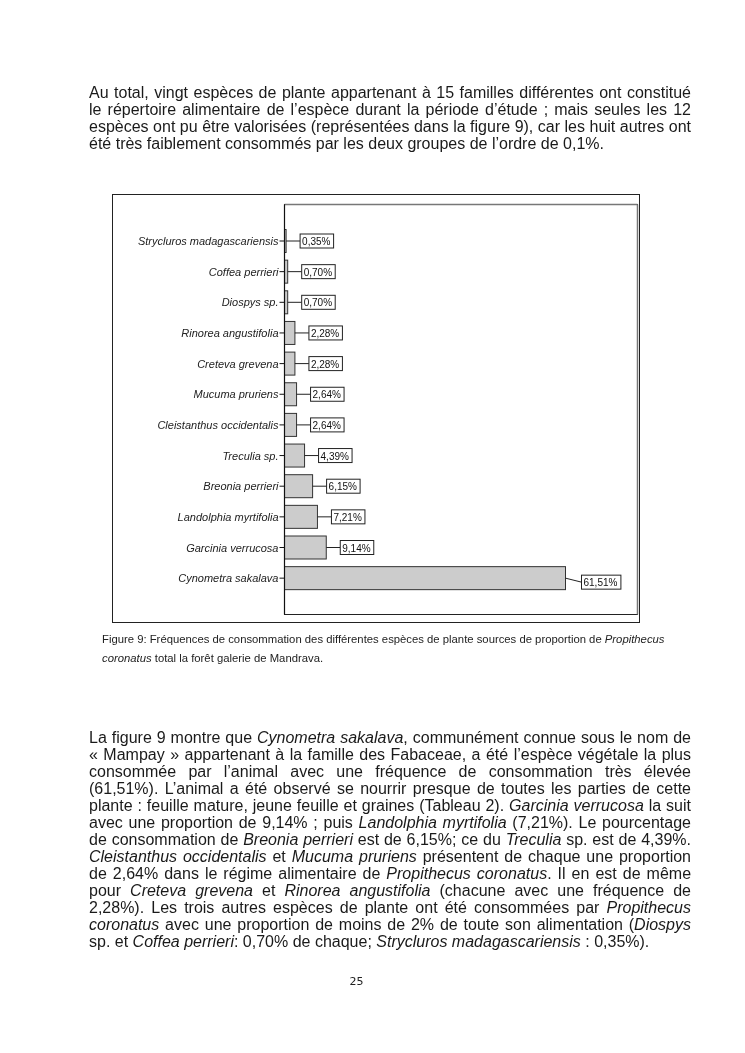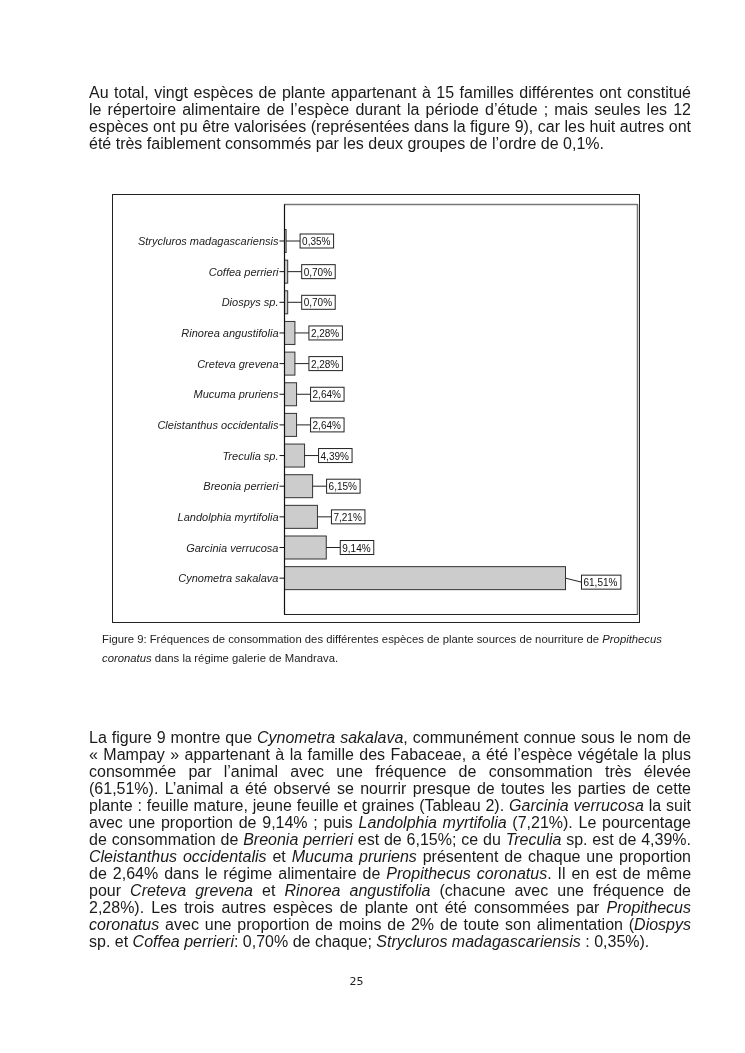--- a/index.html
+++ b/index.html
@@ -94,17 +94,17 @@
       <line x1="279.5" y1="578.15" x2="284.5" y2="578.15" stroke="#111" stroke-width="1"></line>
       <text x="278.5" y="582.15" text-anchor="end" class="cat-label">Cynometra sakalava</text>
       <rect x="284.5" y="566.65" width="281" height="23" fill="#cccccc" stroke="#333333" stroke-width="1"></rect>
       <line x1="565.5" y1="578.15" x2="581.5" y2="582.15" stroke="#222" stroke-width="1"></line>
       <rect x="581.5" y="575.15" width="39.400000000000006" height="14" fill="#fff" stroke="#222" stroke-width="1"></rect>
       <text x="583.5" y="586.15" class="val-label">61,51%</text>
     </g>
   <line x1="284.5" y1="204.5" x2="284.5" y2="614.5" stroke="#111" stroke-width="1.2"></line>
 </svg>
 
-<p class="caption"><span>Figure 9: Fréquences de consommation des différentes espèces de plante sources de nourriture de </span><i>Propithecus coronatus</i><span> dans la régime galerie de Mandrava.</span></p>
+<p class="caption"><span>Figure 9: Fréquences de consommation des différentes espèces de plante sources de proportion de </span><i>Propithecus coronatus</i><span> total la forêt galerie de Mandrava.</span></p>
 
 <p class="para" id="p2"><span>La figure 9 montre que </span><i>Cynometra sakalava</i><span>, communément connue sous le nom de « Mampay » appartenant à la famille des Fabaceae, a été l’espèce végétale la plus consommée par l’animal avec une fréquence de consommation très élevée (61,51%). L’animal a été observé se nourrir presque de toutes les parties de cette plante : feuille mature, jeune feuille et graines (Tableau 2). </span><i>Garcinia verrucosa</i><span> la suit avec une proportion de 9,14% ; puis </span><i>Landolphia myrtifolia</i><span> (7,21%). Le pourcentage de consommation de </span><i>Breonia perrieri</i><span> est de 6,15%; ce du </span><i>Treculia</i><span> sp. est de 4,39%. </span><i>Cleistanthus occidentalis</i><span> et </span><i>Mucuma pruriens</i><span> présentent de chaque une proportion de 2,64% dans le régime alimentaire de </span><i>Propithecus coronatus</i><span>. Il en est de même pour </span><i>Creteva grevena</i><span> et </span><i>Rinorea angustifolia</i><span> (chacune avec une fréquence de 2,28%). Les trois autres espèces de plante ont été consommées par </span><i>Propithecus coronatus</i><span> avec une proportion de moins de 2% de toute son alimentation (</span><i>Diospys</i><span> sp. et </span><i>Coffea perrieri</i><span>: 0,70% de chaque; </span><i>Strycluros madagascariensis</i><span> : 0,35%).</span></p>
 
 <div class="page-number">25</div>
 
 </body></html>

